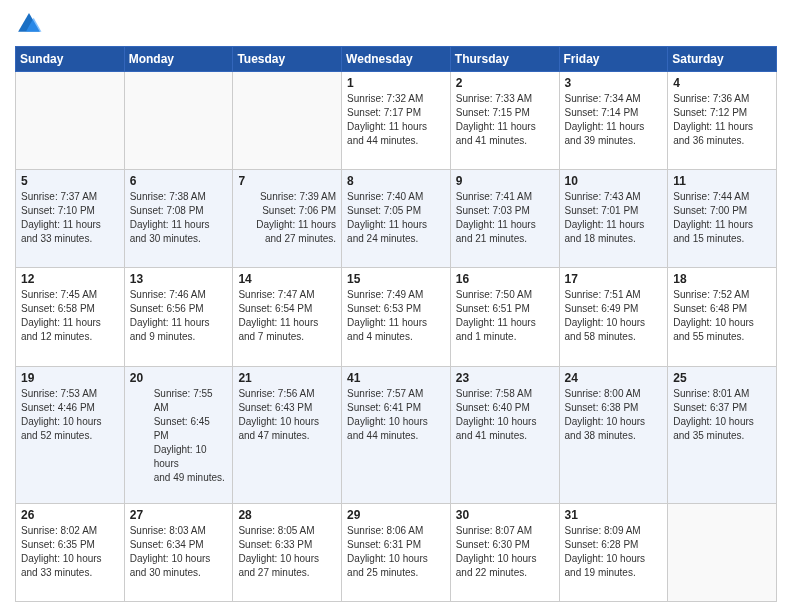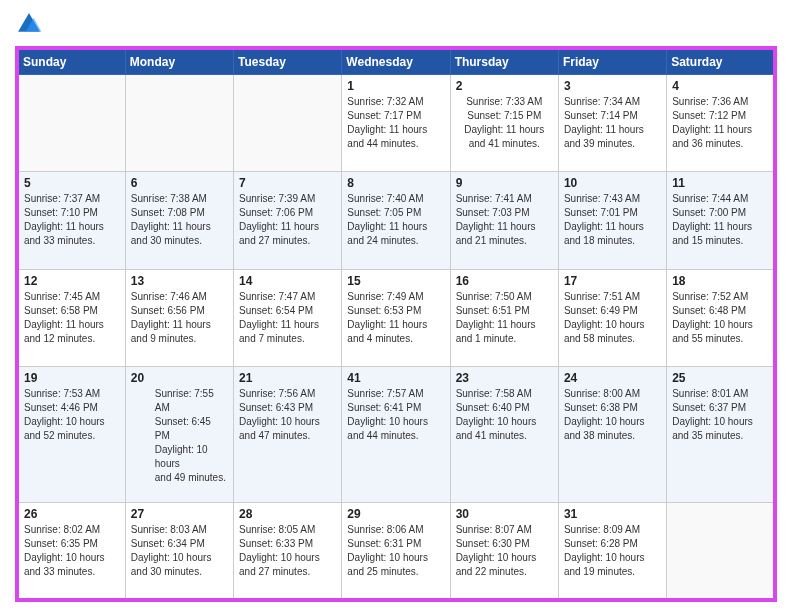--- a/index.html
+++ b/index.html
@@ -49,21 +49,21 @@
       font-weight: bold;
       color: #222;
     }
     .title-block h2 {
       font-size: 14px;
       color: #444;
       font-weight: normal;
     }
     .calendar {
       flex: 1;
-      border: 4px solid #d946ef;
+      border: 1px solid #d946ef;
       border-collapse: collapse;
       width: 100%;
       table-layout: fixed;
     }
     .calendar thead th {
       background: #2255a4;
       color: #fff;
       font-size: 12px;
       font-weight: bold;
       padding: 5px 4px;
@@ -141,21 +141,21 @@
           <td class="empty-cell"></td>
           <td>
             <span class="day-number">1</span>
             <div class="day-info" style="white-space: pre-line;">Sunrise: 7:32 AM
 Sunset: 7:17 PM
 Daylight: 11 hours
 and 44 minutes.</div>
           </td>
           <td>
             <span class="day-number">2</span>
-            <div class="day-info" style="white-space: pre-line; text-align: center;">Sunrise: 7:33 AM
+            <div class="day-info" style="white-space: pre-line;">Sunrise: 7:33 AM
 Sunset: 7:15 PM
 Daylight: 11 hours
 and 41 minutes.</div>
           </td>
           <td>
             <span class="day-number">3</span>
             <div class="day-info" style="white-space: pre-line;">Sunrise: 7:34 AM
 Sunset: 7:14 PM
 Daylight: 11 hours
 and 39 minutes.</div>
@@ -178,21 +178,21 @@
           </td>
           <td>
             <span class="day-number">6</span>
             <div class="day-info" style="white-space: pre-line;">Sunrise: 7:38 AM
 Sunset: 7:08 PM
 Daylight: 11 hours
 and 30 minutes.</div>
           </td>
           <td>
             <span class="day-number">7</span>
-            <div class="day-info" style="white-space: pre-line;">Sunrise: 7:39 AM
+            <div class="day-info" style="white-space: pre-line; text-align: right;">Sunrise: 7:39 AM
 Sunset: 7:06 PM
 Daylight: 11 hours
 and 27 minutes.</div>
           </td>
           <td>
             <span class="day-number">8</span>
             <div class="day-info" style="white-space: pre-line;">Sunrise: 7:40 AM
 Sunset: 7:05 PM
 Daylight: 11 hours
 and 24 minutes.</div>

